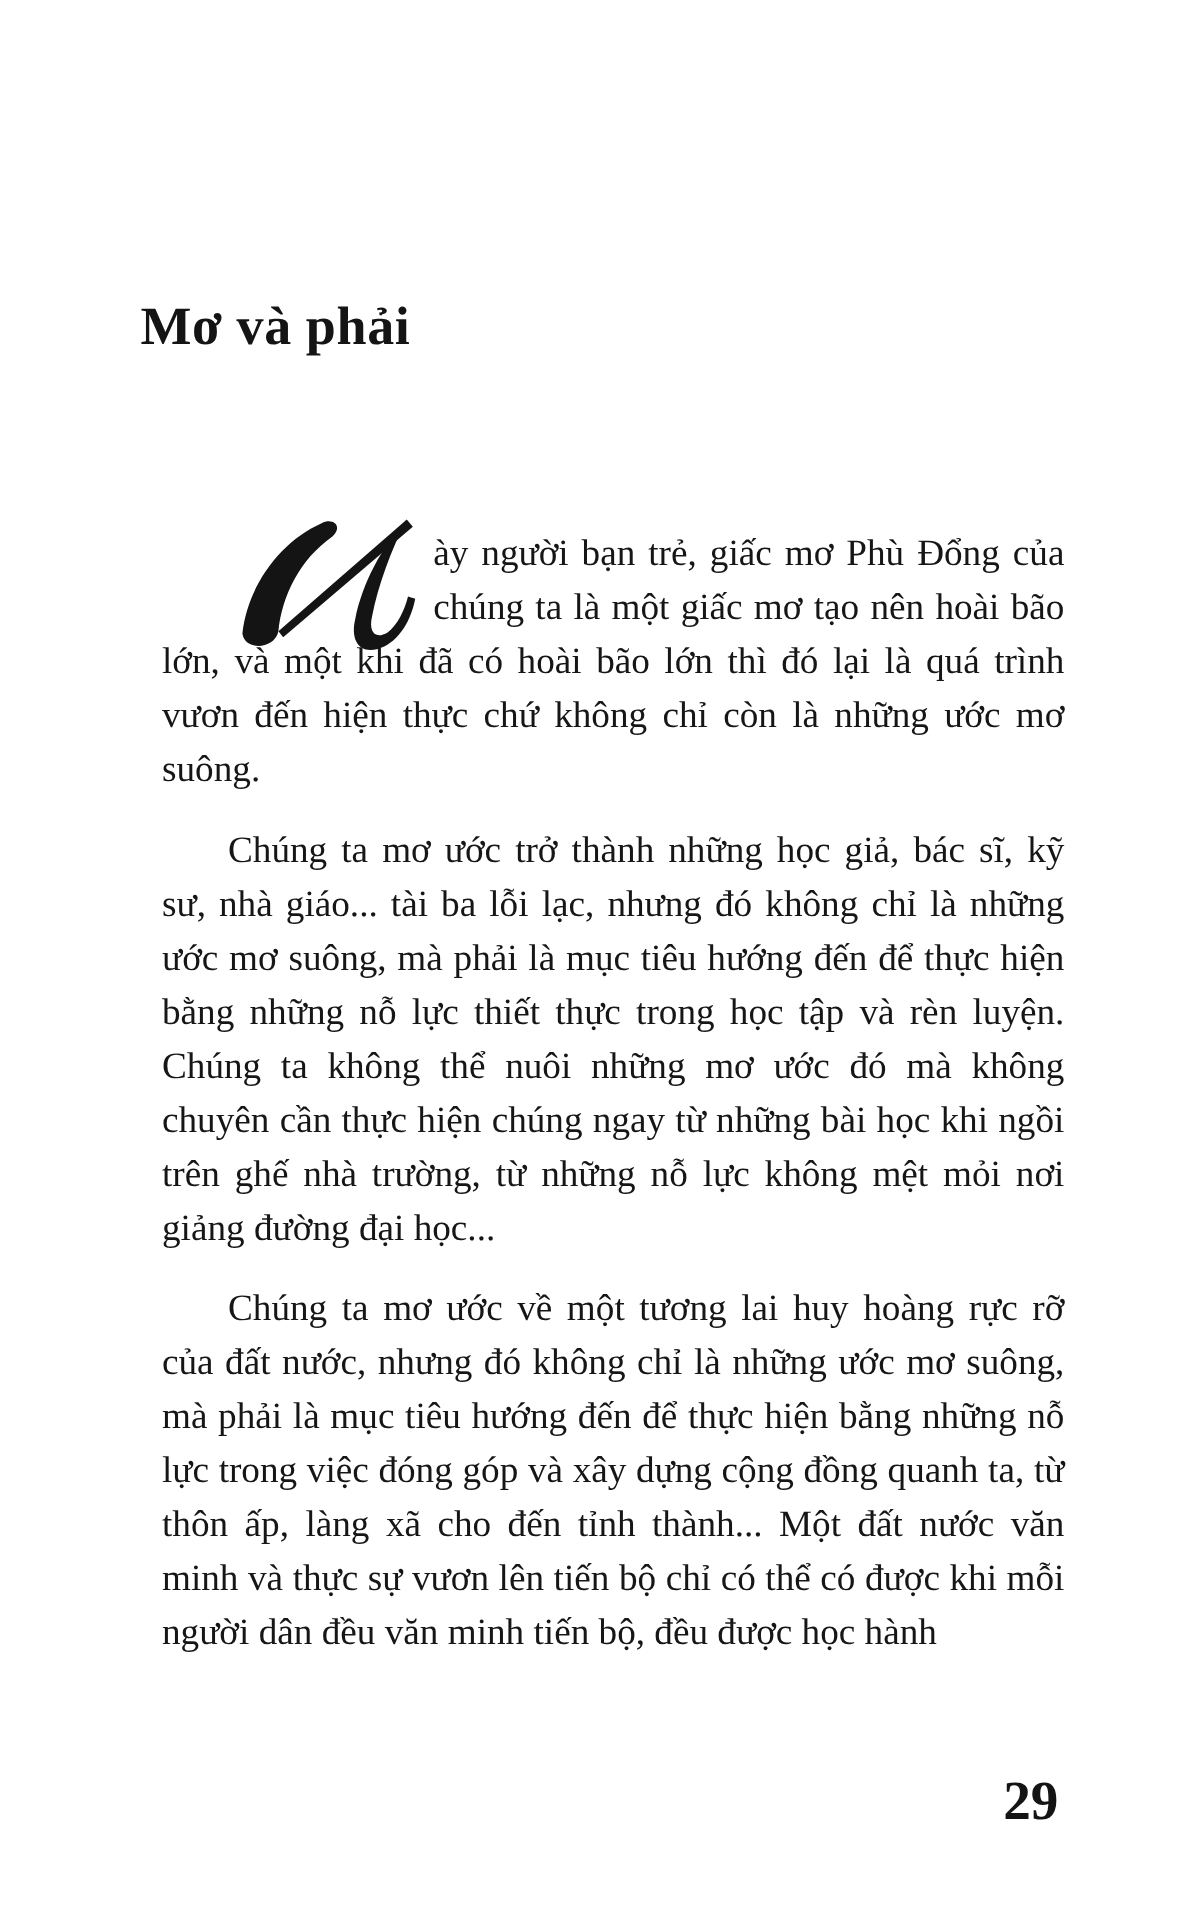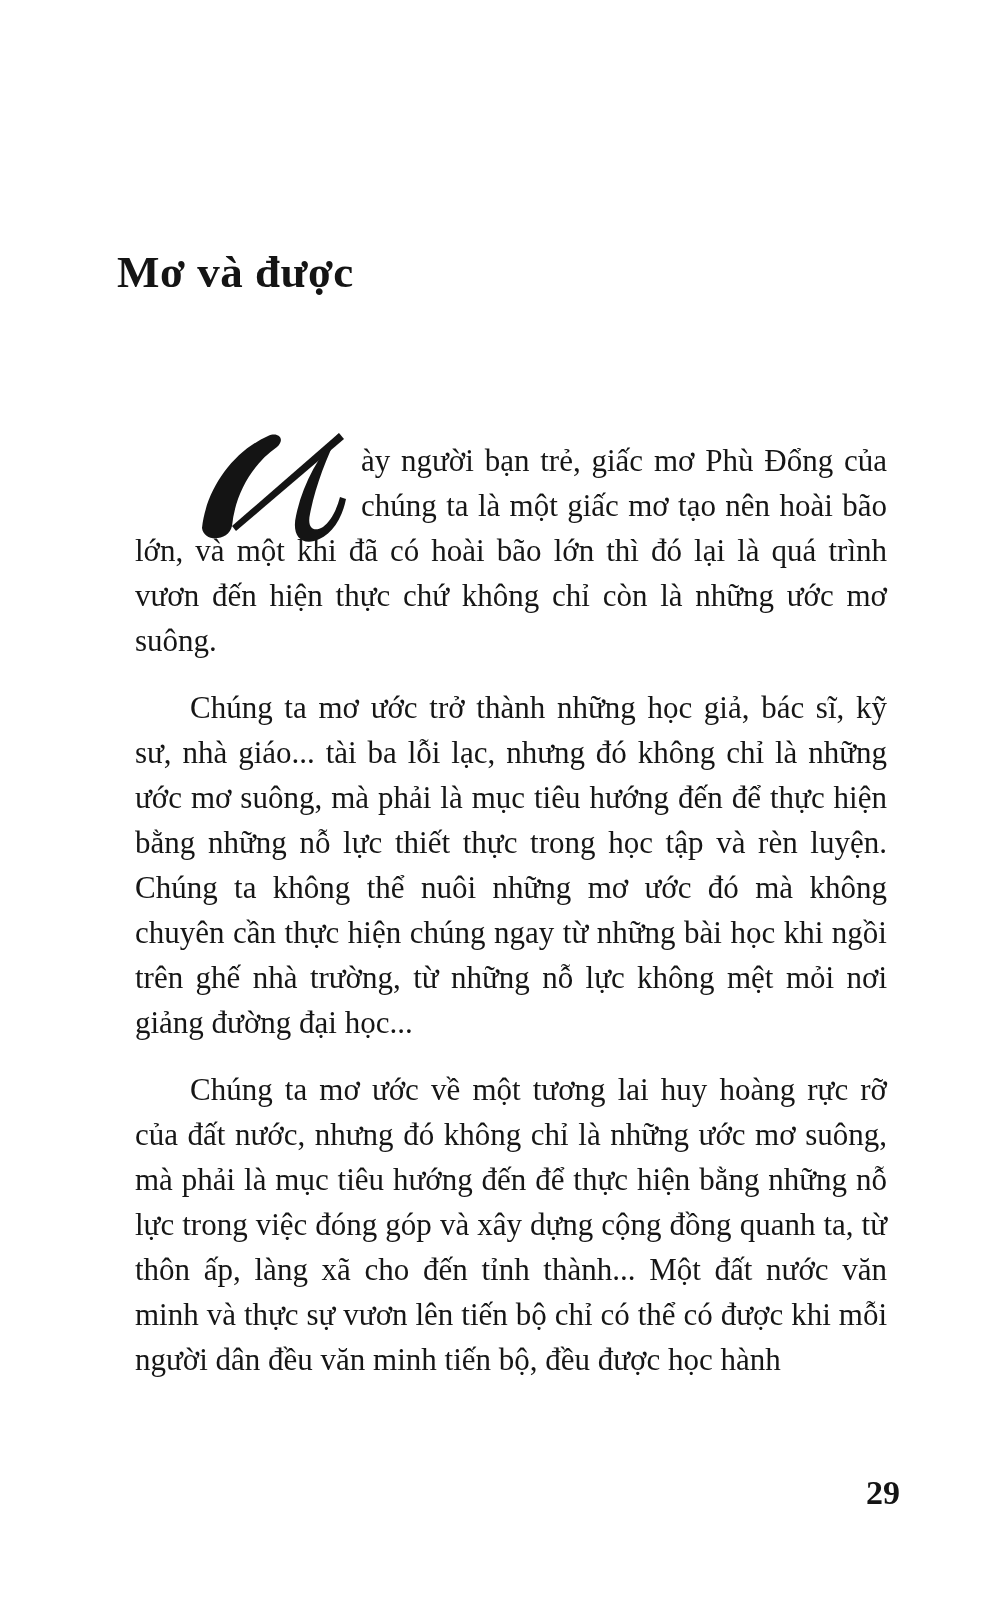--- a/index.html
+++ b/index.html
@@ -37,32 +37,32 @@
     width:226px;height:90px;
     position:relative;
   }
   .dropcap svg{
     position:absolute;
     left:52px;top:-8px;
     width:172px;height:118px;
   }
   .page-number{
     position:absolute;
-    top:1474px;right:100px;
-    font-size:34px;
+    top:1474px;right:118px;
+    font-size:46px;
     font-weight:bold;
     color:#141414;
   }
 </style>
 </head>
 <body>
 
 <div class="page">
 
-  <h1 class="chapter-title">Mơ và được</h1>
+  <h1 class="chapter-title">Mơ và phải</h1>
 
   <div class="content">
 
     <p class="para">
       <span class="dropcap" aria-label="N">
 
         <svg viewBox="0 0 170 118" aria-hidden="true">
           <g fill="#141414">
             <path d="M14,98 C18,60 44,22 80,6 C90,1 98,9 89,17 C62,36 47,66 44,96 C41,111 16,113 14,98 Z"></path>
             <path d="M44,96 L151,3 L156,9 L48,101 Z"></path>

